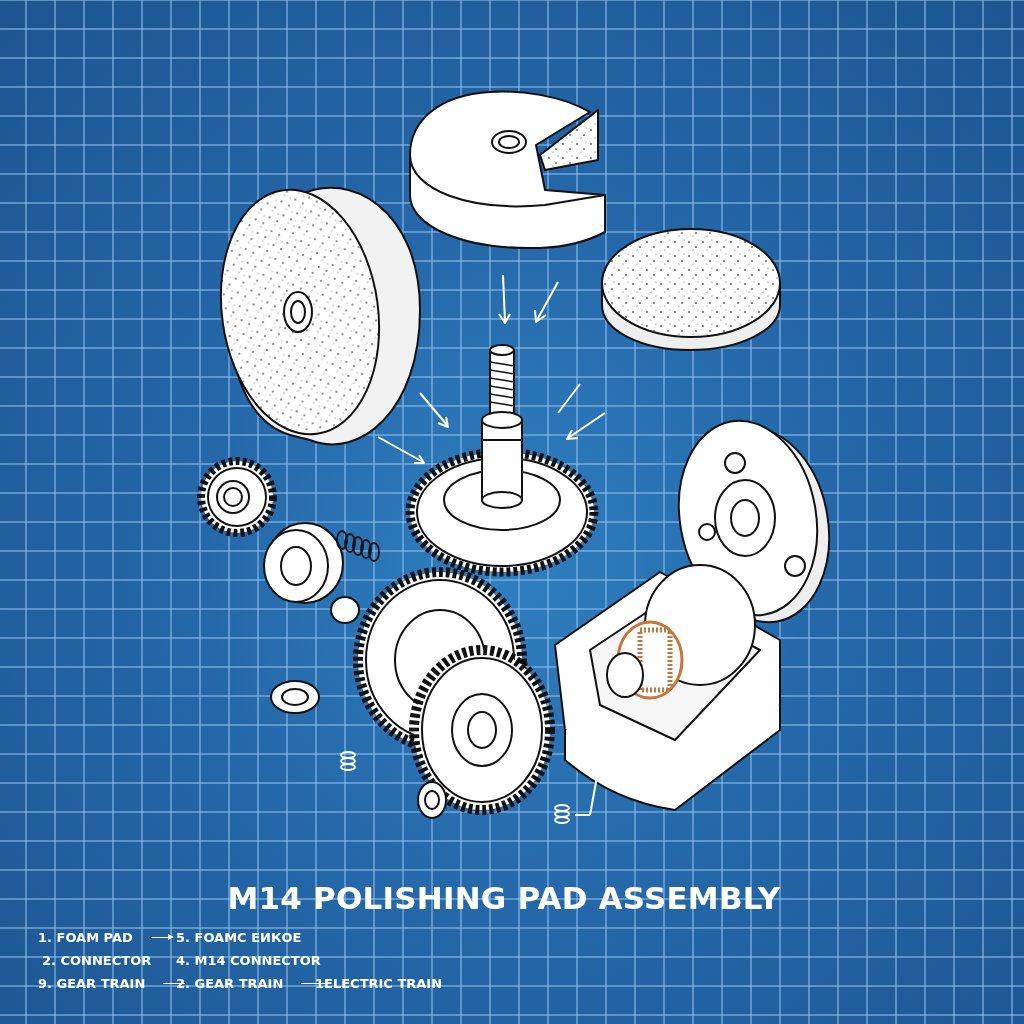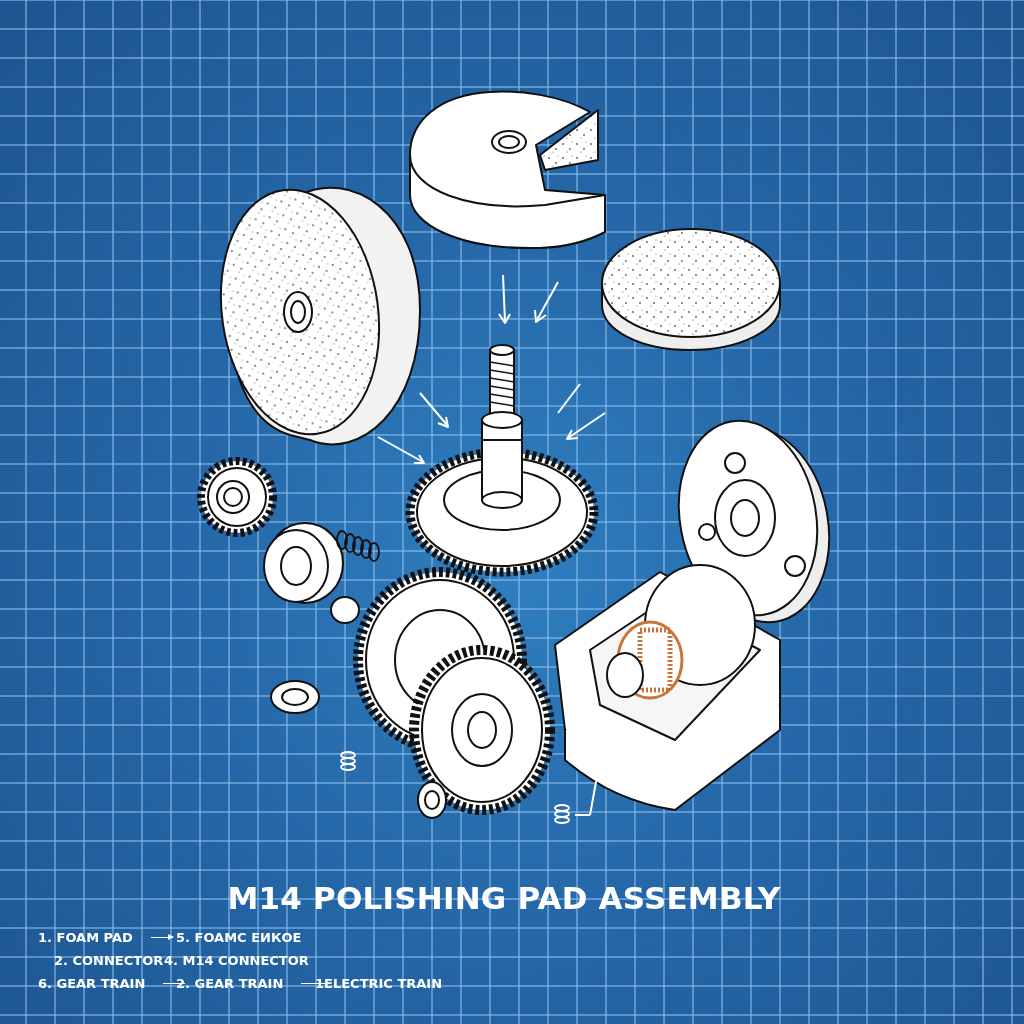--- a/index.html
+++ b/index.html
@@ -173,30 +173,30 @@
   <div class="lrow">
     <div class="litem" style="left:0">
       <span>1. FOAM PAD</span>
       <span class="arrow head" style="width:22px"></span>
     </div>
     <div class="litem" style="left:138px">
       <span>5. FOAMC ЕИКОЕ</span>
     </div>
   </div>
   <div class="lrow">
-    <div class="litem" style="left:16px">
+    <div class="litem" style="left:4px">
       <span>2. CONNECTOR</span>
     </div>
-    <div class="litem" style="left:126px">
+    <div class="litem" style="left:138px">
       <span>4. M14 CONNECTOR</span>
     </div>
   </div>
   <div class="lrow">
     <div class="litem" style="left:0">
-      <span>6. GEAR TRAIN</span>
+      <span>9. GEAR TRAIN</span>
       <span class="arrow" style="width:22px"></span>
     </div>
     <div class="litem" style="left:138px">
       <span>2. GEAR TRAIN</span>
       <span class="arrow" style="width:26px"></span>
     </div>
     <div class="litem" style="left:277px">
       <span>1ELECTRIC TRAIN</span>
     </div>
   </div>

